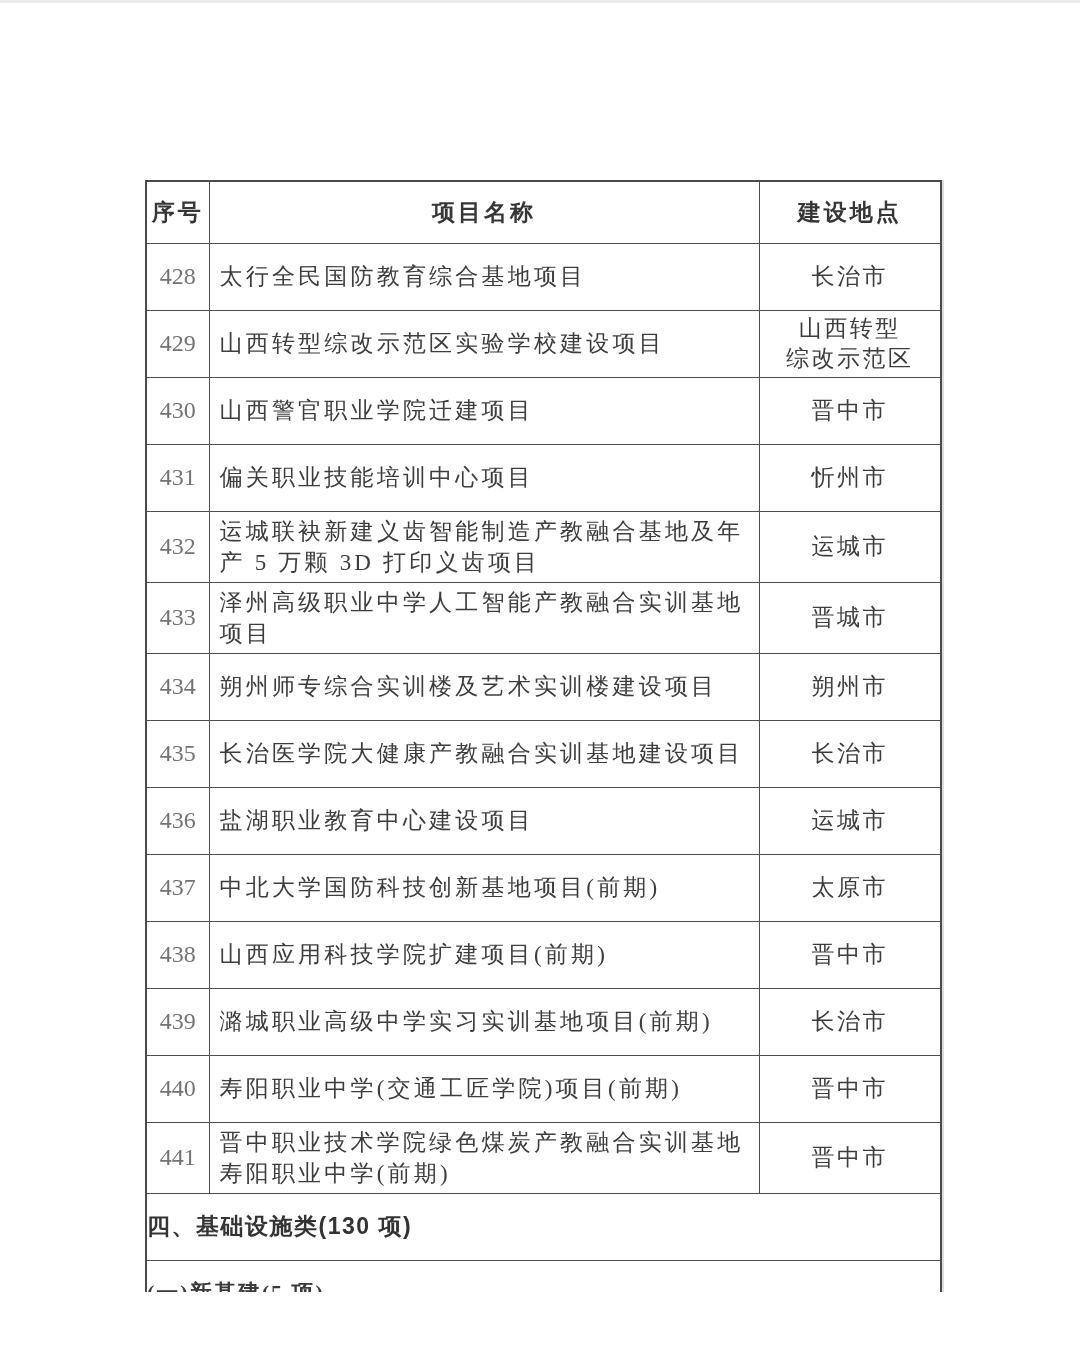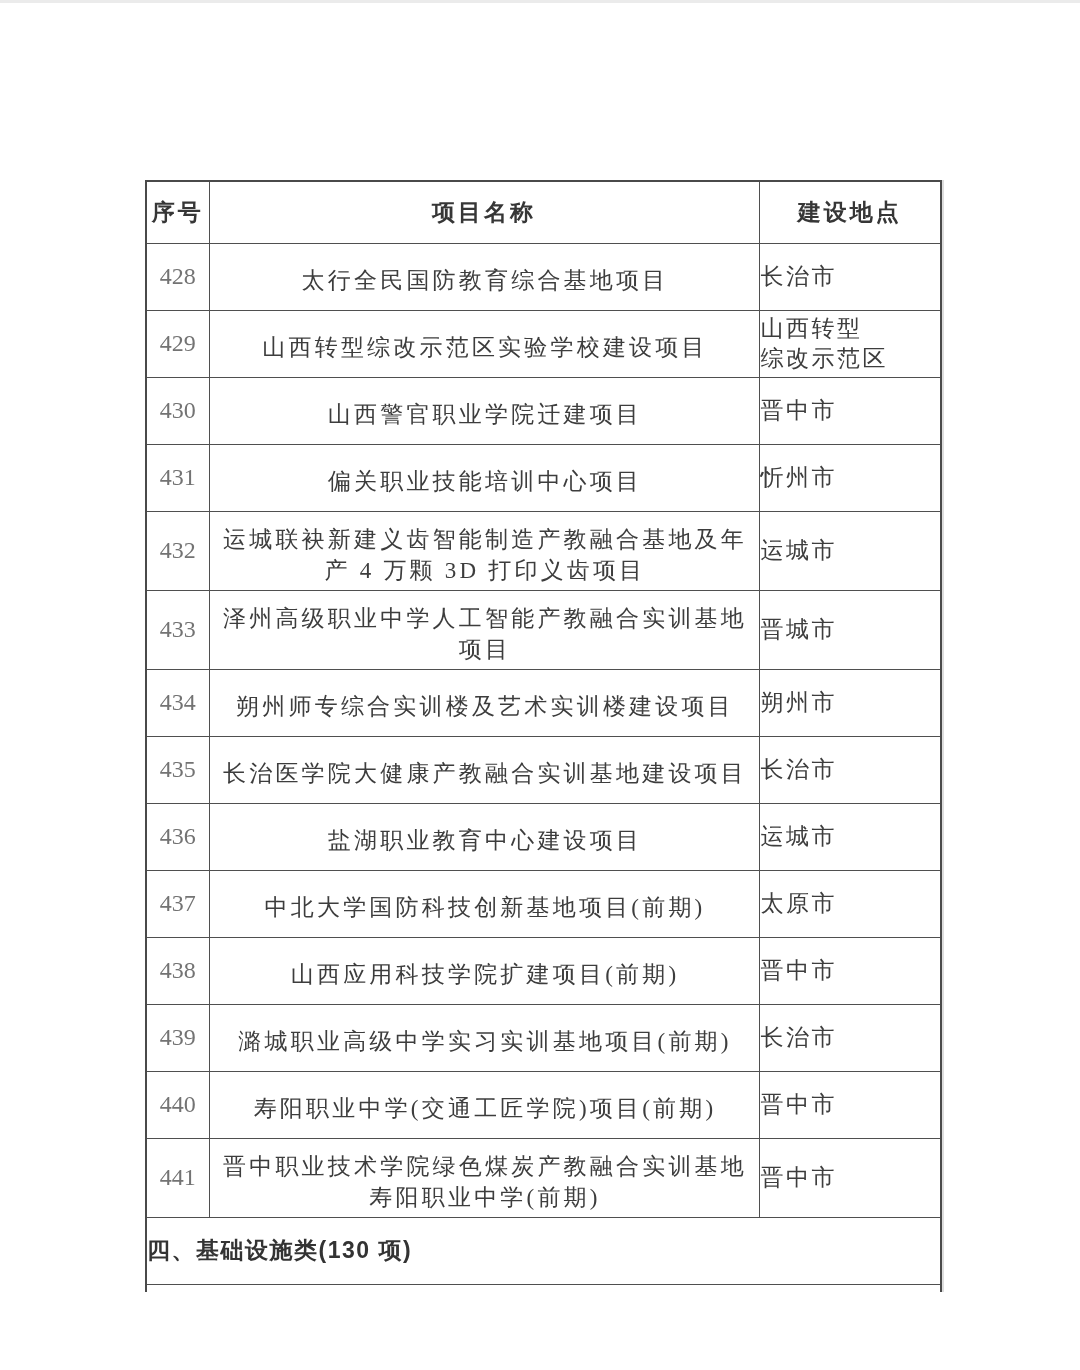--- a/index.html
+++ b/index.html
@@ -53,27 +53,28 @@
     letter-spacing: 3px;
     text-align: center;
     color: #363636;
   }
   td.cell-index {
     text-align: center;
     font-size: 24px;
     color: #737373;
   }
   td.cell-name {
-    text-align: center;
-    padding: 12px 8px 4px 10px;
+    text-align: left;
+    padding: 4px 8px 4px 10px;
     letter-spacing: 3.2px;
     line-height: 31px;
     white-space: pre-line;
   }
   td.cell-loc {
+    text-align: center;
     letter-spacing: 2.5px;
     line-height: 30px;
     white-space: pre-line;
   }
   td.section-cell {
     text-align: left;
     padding-left: 0;
   }
   td.section-main {
     font-family: "Liberation Sans", "DejaVu Sans", sans-serif;
@@ -131,21 +132,21 @@
 
     <tr>
       <td class="cell-index">431</td>
       <td class="cell-name">偏关职业技能培训中心项目</td>
       <td class="cell-loc">忻州市</td>
     </tr>
 
     <tr>
       <td class="cell-index">432</td>
       <td class="cell-name">运城联袂新建义齿智能制造产教融合基地及年
-产 4 万颗 3D 打印义齿项目</td>
+产 5 万颗 3D 打印义齿项目</td>
       <td class="cell-loc">运城市</td>
     </tr>
 
     <tr>
       <td class="cell-index">433</td>
       <td class="cell-name">泽州高级职业中学人工智能产教融合实训基地
 项目</td>
       <td class="cell-loc">晋城市</td>
     </tr>
 

